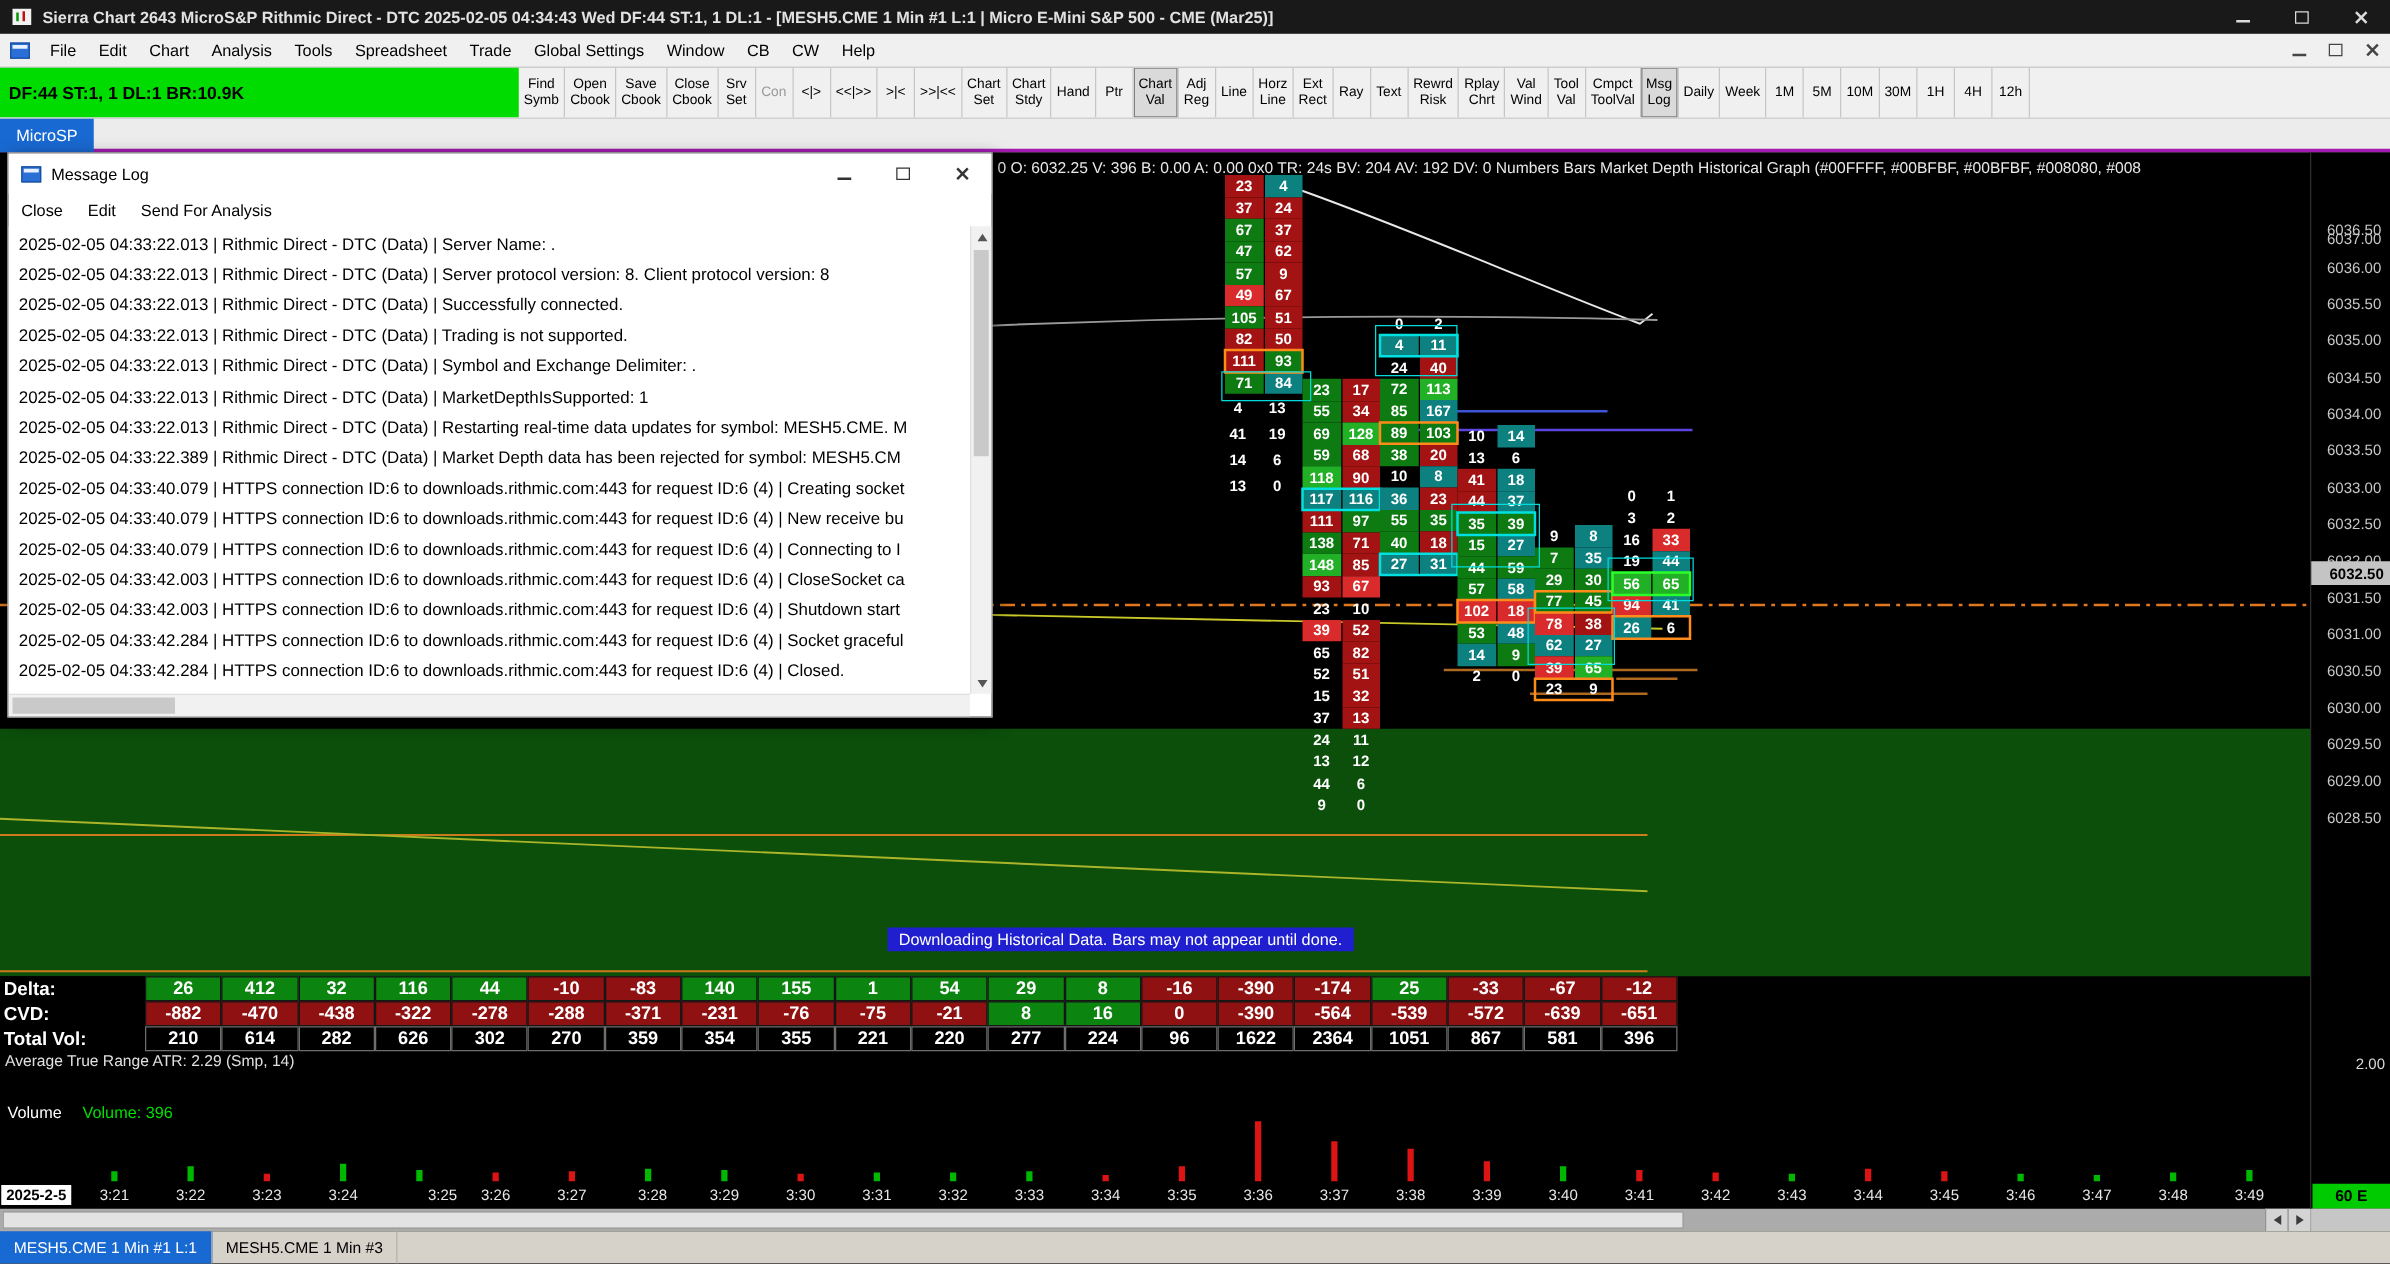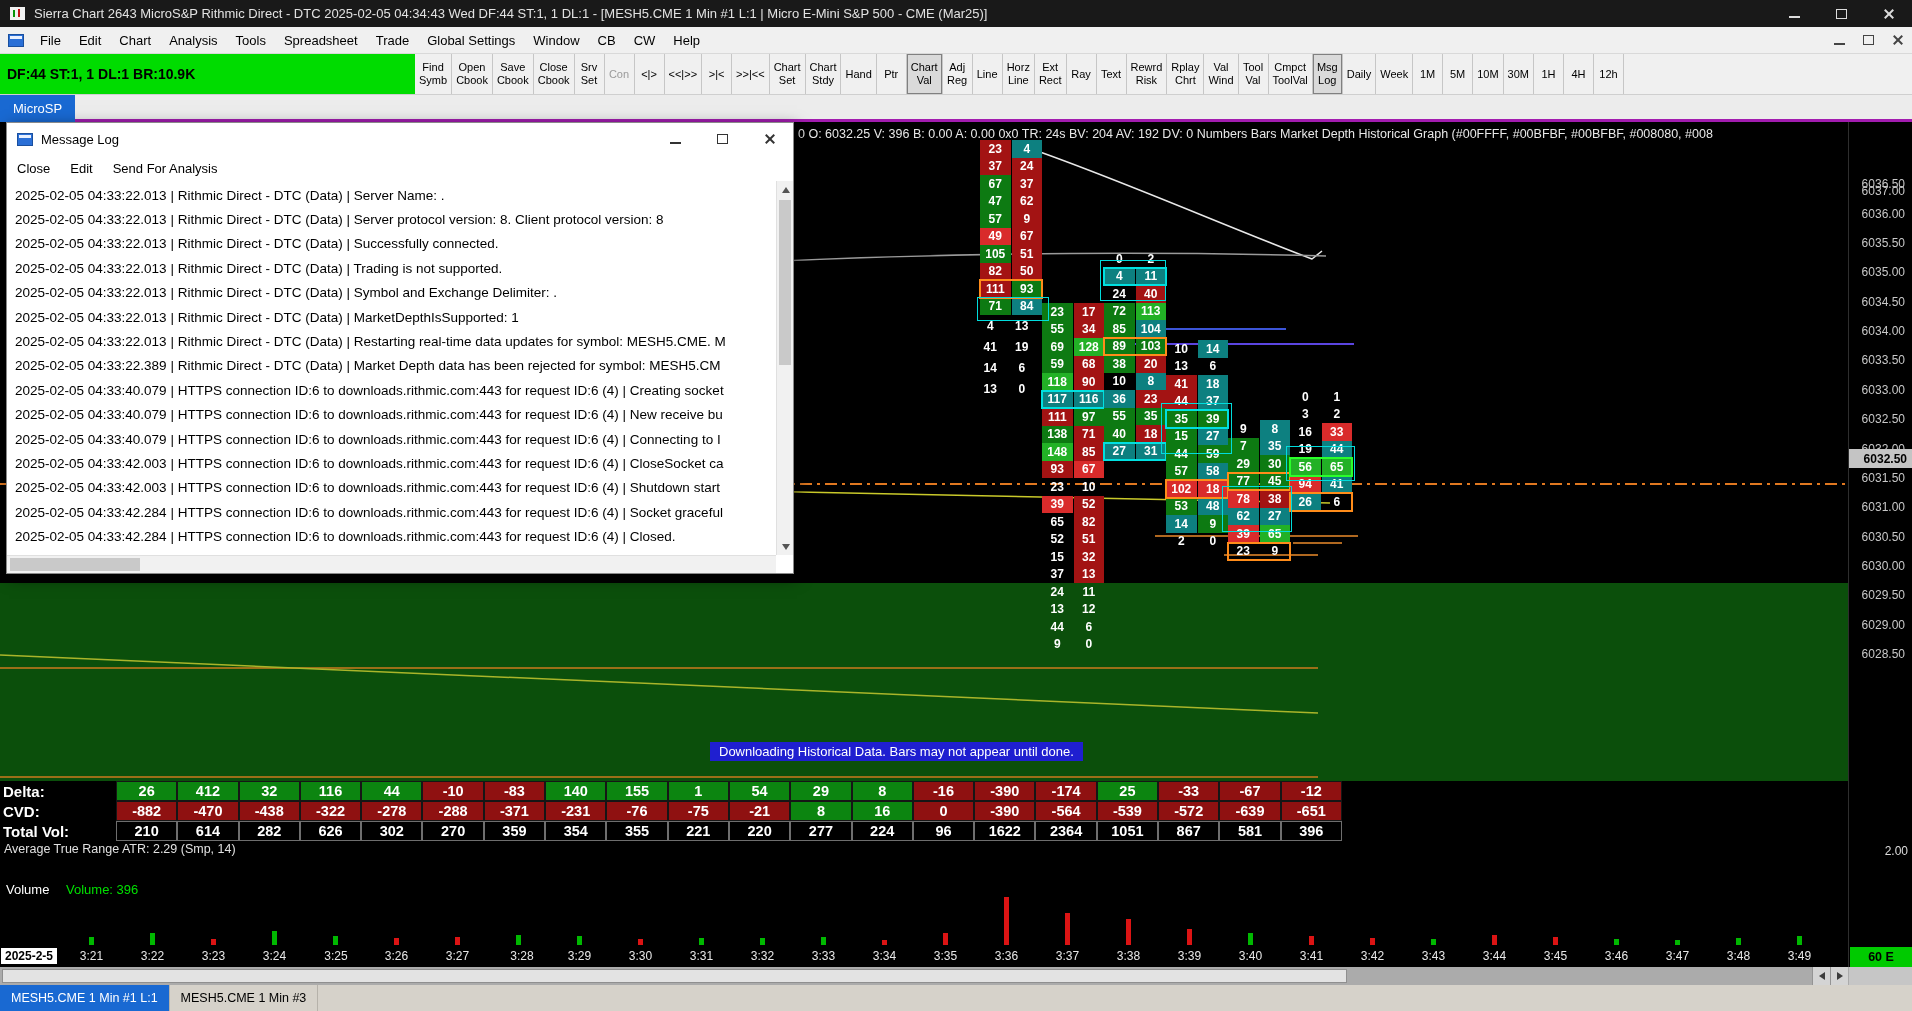--- a/index.html
+++ b/index.html
@@ -5,21 +5,21 @@
   * { box-sizing: border-box; margin: 0; padding: 0; }
   html,body { background:#000; }
   body { font-family:"Liberation Sans", sans-serif; }
   #app { position:relative; width:1912px; height:1011px; overflow:hidden; background:#000; }
 
   
   .titlebar { position:absolute; top:0; left:0; width:1912px; height:27px; background:#191919; color:#e2e2e2; display:flex; align-items:center; font-size:13px; }
   .app-icon { width:15px; height:13px; background:#f2f2f2; margin:0 9px 0 10px; position:relative; flex:none; }
   .app-icon::before { content:""; position:absolute; left:3px; top:3px; width:2px; height:7px; background:#089408; }
   .app-icon::after { content:""; position:absolute; left:8px; top:2px; width:2px; height:8px; background:#c01414; }
-  .titlebar-title { white-space:nowrap; overflow:hidden; }
+  .titlebar-title { white-space:nowrap; overflow:hidden;font-weight:bold; }
   .win-controls { margin-left:auto; display:flex; height:100%; }
   .win-btn { width:47px; height:100%; display:flex; align-items:center; justify-content:center; color:#dcdcdc; }
 
   .icon-min { display:inline-block; width:11px; height:11px; position:relative; }
   .icon-min::after { content:""; position:absolute; left:0; bottom:1px; width:11px; height:2px; background:currentColor; }
   .icon-max { display:inline-block; width:11px; height:10px; border:1.5px solid currentColor; }
   .icon-close { position:relative; width:12px; height:12px; display:inline-block; }
   .icon-close::before,.icon-close::after { content:""; position:absolute; left:5px; top:0; width:2px; height:12px; background:currentColor; }
   .icon-close::before { transform:rotate(45deg); } .icon-close::after { transform:rotate(-45deg); }
 
@@ -483,21 +483,21 @@
           <div class="fp-cell" style="height: 17.5px;">
             <span class="c-k">24</span>
             <span class="c-r">40</span>
           </div>
           <div class="fp-cell" style="height: 17.5px;">
             <span class="c-g">72</span>
             <span class="c-G">113</span>
           </div>
           <div class="fp-cell" style="height: 17.5px;">
             <span class="c-g">85</span>
-            <span class="c-t">104</span>
+            <span class="c-t">167</span>
           </div>
           <div class="fp-cell hl-orange" style="height: 17.5px;">
             <span class="c-g">89</span>
             <span class="c-g">103</span>
           </div>
           <div class="fp-cell" style="height: 17.5px;">
             <span class="c-g">38</span>
             <span class="c-r">20</span>
           </div>
           <div class="fp-cell" style="height: 17.5px;">
@@ -774,21 +774,21 @@
         <div class="vbar vb-g" style="left: 1736px; top: 816px; height: 7px;"></div>
         <div class="vbar vb-g" style="left: 1797px; top: 814px; height: 9px;"></div>
       </div>
 
     <div class="time-axis" id="time-axis">
         <div class="t-date">2025-2-5</div>
         <div class="t-label" style="left: 91.5px;">3:21</div>
         <div class="t-label" style="left: 152.5px;">3:22</div>
         <div class="t-label" style="left: 213.5px;">3:23</div>
         <div class="t-label" style="left: 274.5px;">3:24</div>
-        <div class="t-label" style="left: 336px;">3:25</div>
+        <div class="t-label" style="left: 354px;">3:25</div>
         <div class="t-label" style="left: 396.5px;">3:26</div>
         <div class="t-label" style="left: 457.5px;">3:27</div>
         <div class="t-label" style="left: 522px;">3:28</div>
         <div class="t-label" style="left: 579.5px;">3:29</div>
         <div class="t-label" style="left: 640.5px;">3:30</div>
         <div class="t-label" style="left: 701.5px;">3:31</div>
         <div class="t-label" style="left: 762.5px;">3:32</div>
         <div class="t-label" style="left: 823.5px;">3:33</div>
         <div class="t-label" style="left: 884.5px;">3:34</div>
         <div class="t-label" style="left: 945.5px;">3:35</div>

